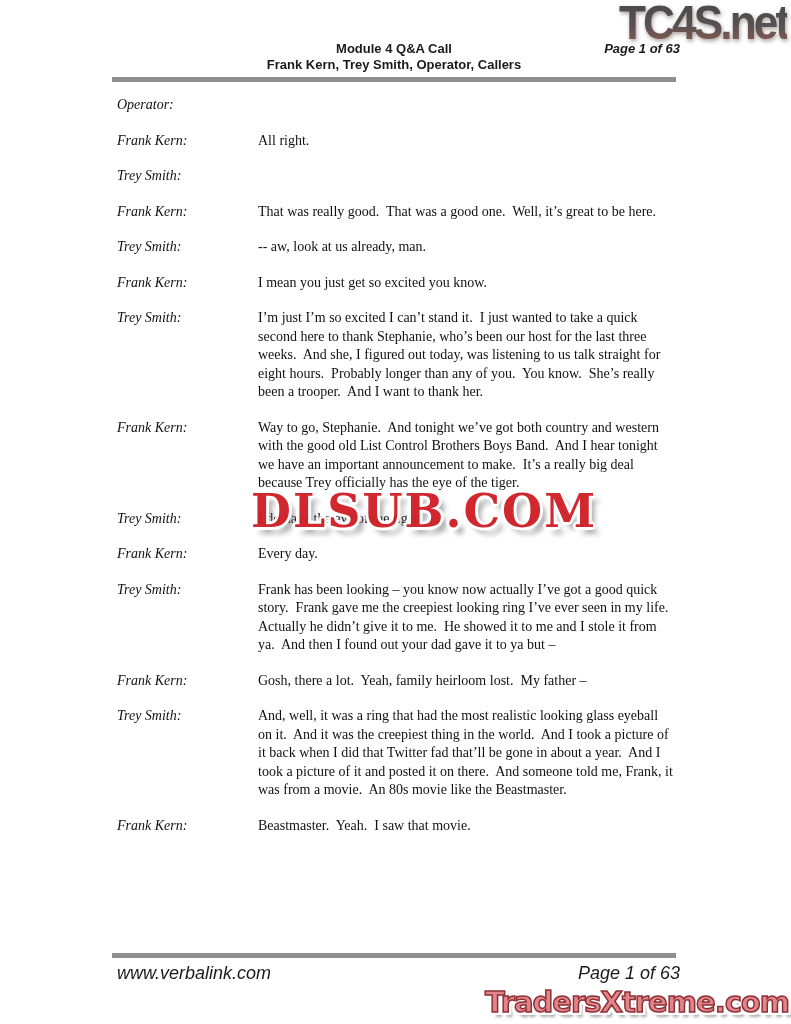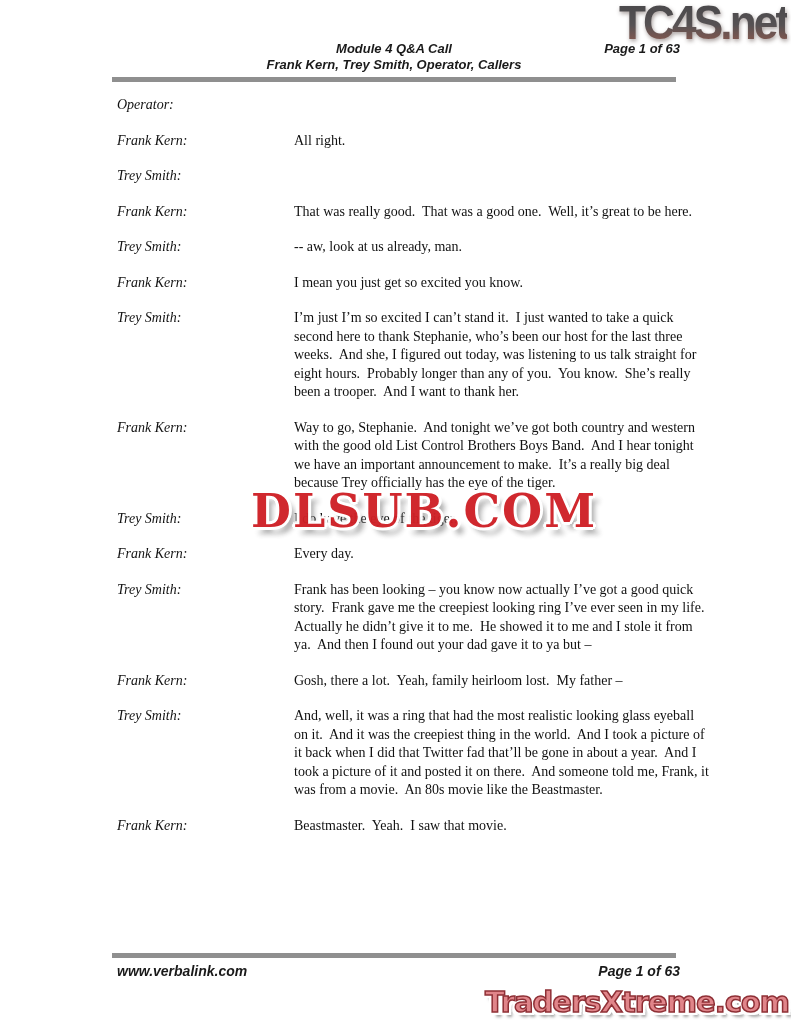--- a/index.html
+++ b/index.html
@@ -41,21 +41,20 @@
   }
 
   
   .header-center {
     position: absolute;
     top: 41px;
     left: 112px;
     width: 564px;
     text-align: center;
     font-family: "Liberation Sans", sans-serif;
-    font-style: italic;
     font-weight: bold;
     font-size: 13px;
     line-height: 16px;
     color: #1a1a1a;
   }
   .header-page {
     position: absolute;
     top: 41px;
     left: 112px;
     width: 568px;
@@ -76,21 +75,21 @@
   .rule-top    { top: 77px; }
   .rule-bottom { top: 953px; }
 
   
   .transcript {
     position: absolute;
     top: 96px;
     left: 117px;
     width: 556px;
   }
-  .row { display: flex; margin-bottom: 17px; gap: 36px; }
+  .row { display: flex; margin-bottom: 17px; }
   .speaker {
     width: 141px;
     flex: 0 0 141px;
     font-style: italic;
     font-size: 14px;
     line-height: 18.5px;
   }
   .dialogue {
     width: 415px;
     flex: 0 0 415px;
@@ -119,22 +118,22 @@
        6px  7px 5px rgba(110,110,110,0.55);
     white-space: nowrap;
   }
 
   
   .footer-left, .footer-right {
     position: absolute;
     top: 963px;
     font-family: "Liberation Sans", sans-serif;
     font-style: italic;
-    font-weight: bold;
-    font-size: 14px;
+    font-weight: normal;
+    font-size: 18px;
     color: #1a1a1a;
   }
   .footer-left { left: 117px; }
   .footer-right { left: 112px; width: 568px; text-align: right; }
 
   
   .logo-bottom {
     position: absolute;
     top: 985px;
     right: 2px;

